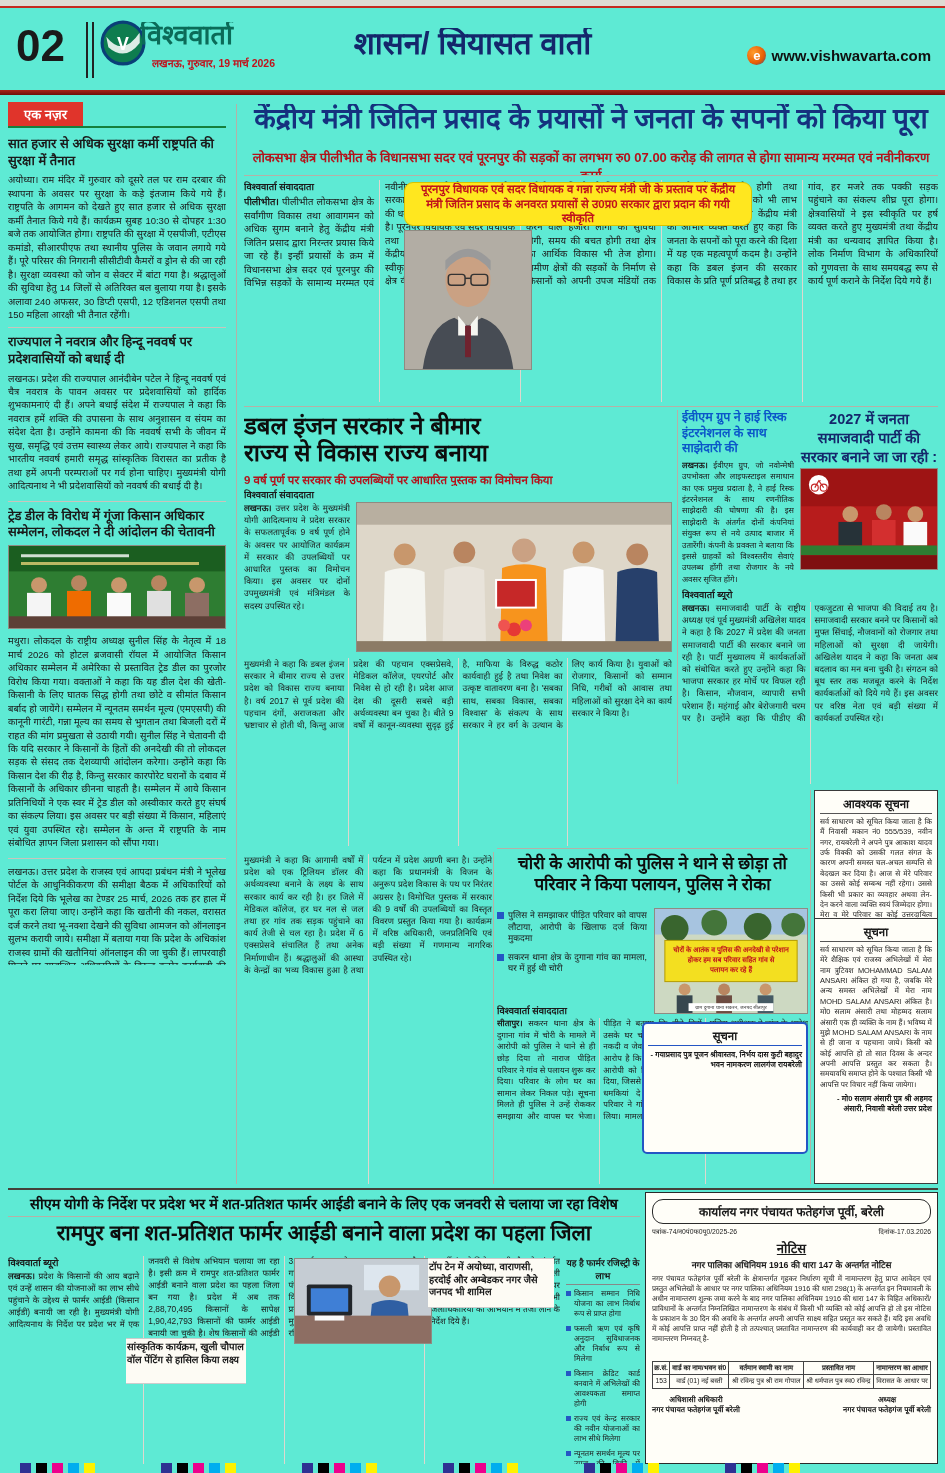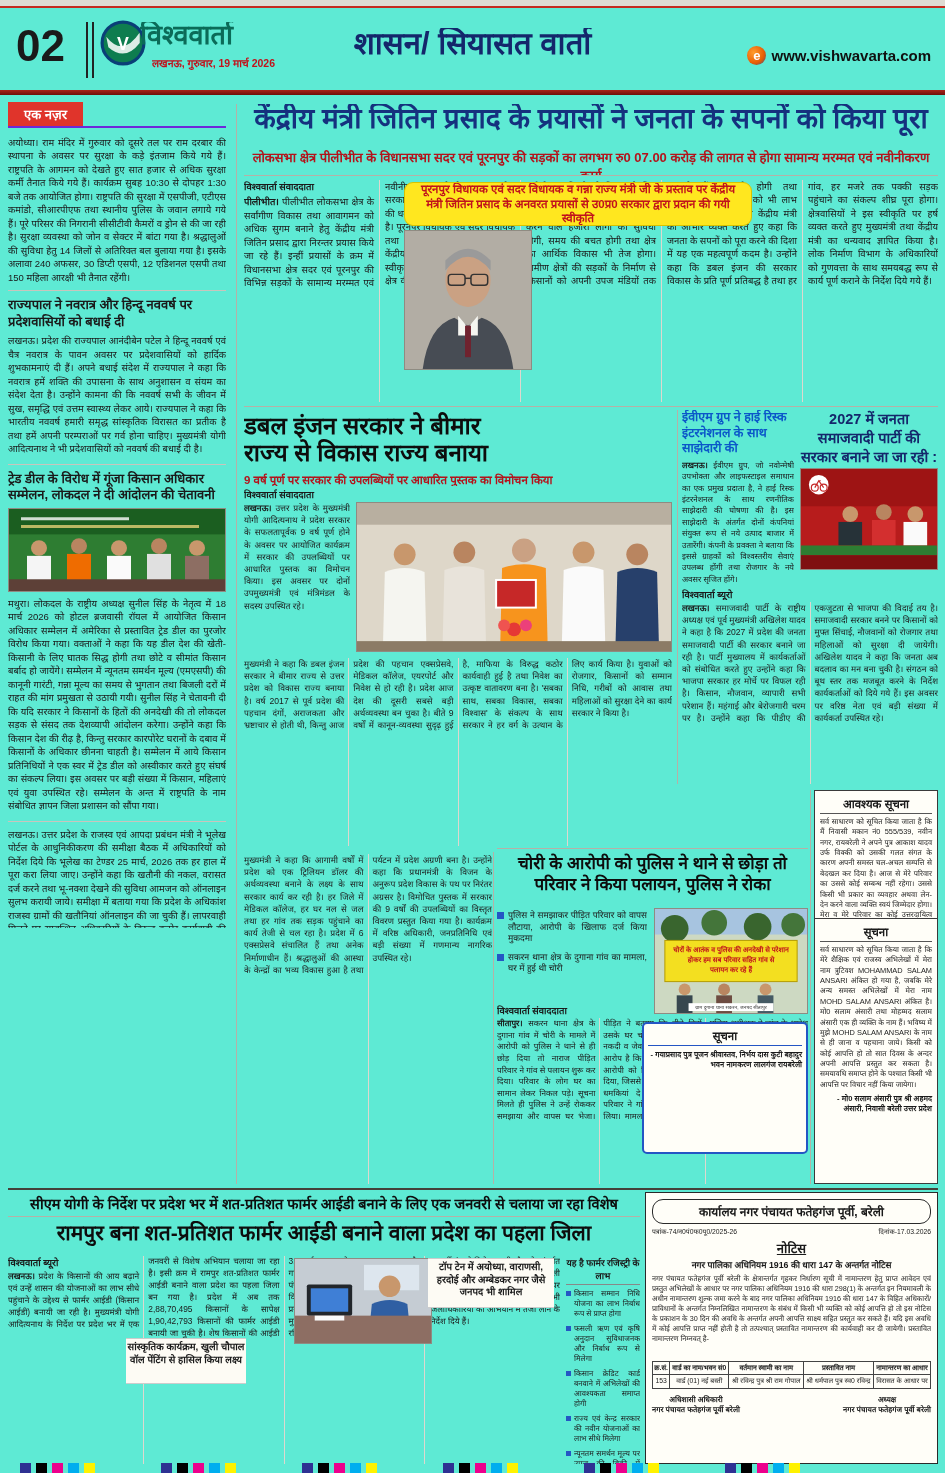--- a/index.html
+++ b/index.html
@@ -29,21 +29,21 @@
   .body-sm{font-size:9.5px;line-height:1.42;text-align:justify}
   .byline{font-weight:bold;font-size:9.5px;margin-bottom:2px}
   .dl{font-weight:bold}
   .cols-2{column-count:2;column-gap:9px;column-rule:1px solid #ddd8ce}
   .cols-3{column-count:3;column-gap:8px;column-rule:1px solid #ddd8ce}
   .cols-4{column-count:4;column-gap:9px;column-rule:1px solid #ddd8ce}
   .cols-5{column-count:5;column-gap:11px;column-rule:1px solid #ddd8ce}
 
   
   .left-col{padding-right:10px}
-  .eyebrow-wrap{border-bottom:2px solid #6d28d9;margin-bottom:8px}
+  .eyebrow-wrap{border-bottom:2px solid #15803d;margin-bottom:8px}
   .eyebrow{background:#e0342b;color:#fff;font-weight:bold;font-size:13px;padding:3px 16px;display:inline-block}
   .lc-head{font-size:13px;font-weight:bold;line-height:1.28;margin:6px 0 4px}
   .lc-body{overflow:hidden}
   .lc-div{border-top:1px solid #c9c5bc;margin:8px 0 6px}
 
   
   .lead-headline{font-size:28px;font-weight:bold;color:#15317e;text-align:center;line-height:1.1}
   .lead-subhead{font-size:13px;font-weight:bold;color:#b3131b;text-align:center;border-bottom:1px solid #b5b1a6;padding-bottom:5px}
   .highlight{background:#ffe71f;border:1px solid #d8c200;border-radius:9px;color:#c1121c;font-weight:bold;
              font-size:11.5px;line-height:1.25;text-align:center;display:flex;align-items:center;justify-content:center;padding:2px 10px}
@@ -60,21 +60,21 @@
 
   .boxed{border:1.5px solid #3a3a3a;background:#fffef8;padding:5px}
   .box-title{font-weight:bold;font-size:11.5px;text-align:center;border-bottom:1px solid #555;padding-bottom:2px;margin-bottom:3px}
   .tiny{font-size:7.4px;line-height:1.4;text-align:justify}
   .sign{font-size:7.6px;font-weight:bold;text-align:right;margin-top:4px;line-height:1.3}
   .blue-box{border:2px solid #2456c4;border-radius:5px;background:#fffef8;padding:4px}
 
   
   .fm-banner{font-size:14.5px;font-weight:bold;text-align:center;color:#0d0d0d}
   .fm-headline{font-size:21px;font-weight:bold;text-align:center;color:#0d0d0d;line-height:1.15}
-  .inline-sub{background:#fdfbf4;font-weight:bold;font-size:9.8px;line-height:1.3;text-align:center;padding:2px 1px;border-top:1px solid #ccc;border-bottom:1px solid #ccc}
+  .inline-sub{background:#fdfbf4;font-weight:bold;font-size:9.8px;line-height:1.3;padding:2px 1px;border-top:1px solid #ccc;border-bottom:1px solid #ccc}
   .benefits-title{font-weight:bold;font-size:9px;text-align:center;border-bottom:1px solid #888;margin-bottom:4px;padding-bottom:2px}
   .benefit{display:flex;gap:3px;font-size:7.6px;line-height:1.32;margin-bottom:5px;text-align:justify}
   .benefit .bullet-sq{width:5px;height:5px;margin-top:2px}
 
   
   .notice-box{border:1.5px solid #2a2a2a;background:#fffef8;padding:6px}
   .notice-office{border:1.5px solid #2a2a2a;border-radius:11px;font-weight:bold;font-size:12px;text-align:center;padding:3px 4px}
   .notice-meta{display:flex;justify-content:space-between;font-size:6.8px;margin:3px 0}
   .notice-title{font-size:13px;font-weight:bold;text-align:center;text-decoration:underline}
   .notice-subtitle{font-size:8.8px;font-weight:bold;text-align:center;margin:2px 0 3px}
@@ -113,20 +113,21 @@
     <span>www.vishwavarta.com</span>
   </div>
   <div class="abs header-rule" style="left:0;top:84px;width:945px;height:5px"></div>
 
   <div class="abs rule" style="left:236px;top:98px;width:1px;height:1080px"></div>
   <div class="abs left-col" style="left:8px;top:96px;width:228px;height:1082px">
     <div class="eyebrow-wrap" able="false">
       <span class="eyebrow">एक नज़र</span>
     </div>
 
+    <div class="lc-head">सात हजार से अधिक सुरक्षा कर्मी राष्ट्रपति की सुरक्षा में तैनात</div>
     <p class="body-sm lc-body" style="max-height:146px">अयोध्या। राम मंदिर में गुरुवार को दूसरे तल पर राम दरबार की स्थापना के अवसर पर सुरक्षा के कड़े इंतजाम किये गये हैं। राष्ट्रपति के आगमन को देखते हुए सात हजार से अधिक सुरक्षा कर्मी तैनात किये गये हैं। कार्यक्रम सुबह 10:30 से दोपहर 1:30 बजे तक आयोजित होगा। राष्ट्रपति की सुरक्षा में एसपीजी, एटीएस कमांडो, सीआरपीएफ तथा स्थानीय पुलिस के जवान लगाये गये हैं। पूरे परिसर की निगरानी सीसीटीवी कैमरों व ड्रोन से की जा रही है। सुरक्षा व्यवस्था को जोन व सेक्टर में बांटा गया है। श्रद्धालुओं की सुविधा हेतु 14 जिलों से अतिरिक्त बल बुलाया गया है। इसके अलावा 240 अफसर, 30 डिप्टी एसपी, 12 एडिशनल एसपी तथा 150 महिला आरक्षी भी तैनात रहेंगी।</p>
     <div class="lc-div"></div>
 
     <div class="lc-head">राज्यपाल ने नवरात्र और हिन्दू नववर्ष पर प्रदेशवासियों को बधाई दी</div>
     <p class="body-sm lc-body" style="max-height:122px">लखनऊ। प्रदेश की राज्यपाल आनंदीबेन पटेल ने हिन्दू नववर्ष एवं चैत्र नवरात्र के पावन अवसर पर प्रदेशवासियों को हार्दिक शुभकामनाएं दी हैं। अपने बधाई संदेश में राज्यपाल ने कहा कि नवरात्र हमें शक्ति की उपासना के साथ अनुशासन व संयम का संदेश देता है। उन्होंने कामना की कि नववर्ष सभी के जीवन में सुख, समृद्धि एवं उत्तम स्वास्थ्य लेकर आये। राज्यपाल ने कहा कि भारतीय नववर्ष हमारी समृद्ध सांस्कृतिक विरासत का प्रतीक है तथा हमें अपनी परम्पराओं पर गर्व होना चाहिए। मुख्यमंत्री योगी आदित्यनाथ ने भी प्रदेशवासियों को नववर्ष की बधाई दी है।</p>
     <div class="lc-div"></div>
 
     <div class="lc-head">ट्रेड डील के विरोध में गूंजा किसान अधिकार सम्मेलन, लोकदल ने दी आंदोलन की चेतावनी</div>
     <div class="photo" style="width:100%;height:84px;margin:3px 0 5px">
       <svg viewBox="0 0 216 84" preserveAspectRatio="none">

